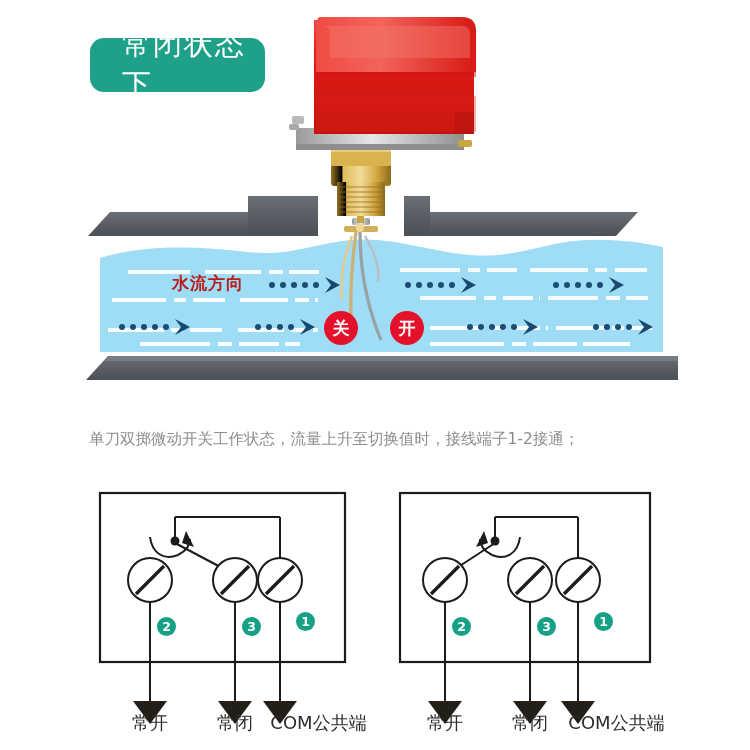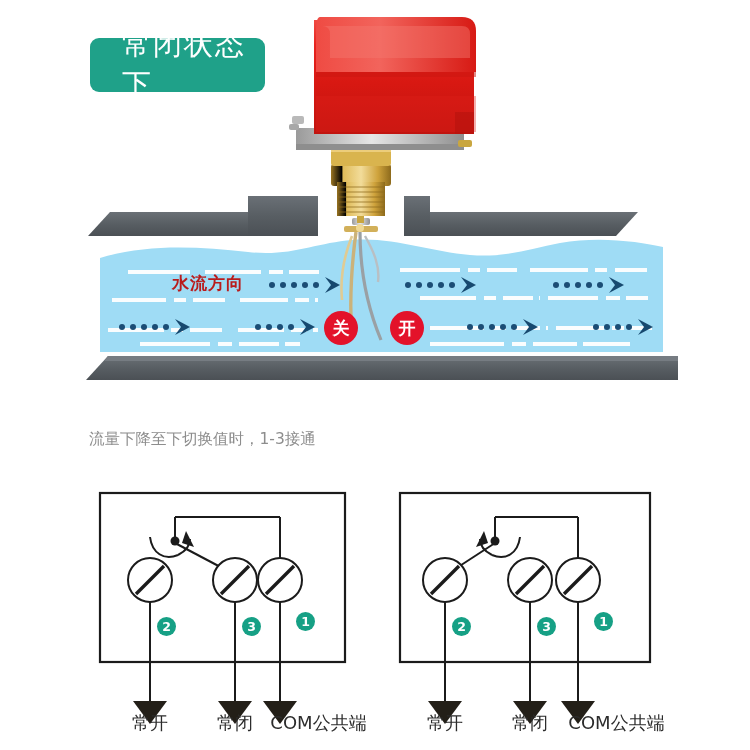--- a/index.html
+++ b/index.html
@@ -10,21 +10,21 @@
     overflow:hidden;
     position:relative;
   }
   #page{position:relative;width:750px;height:750px;overflow:hidden;background:#fff;}
 
   
   .status-badge{
     position:absolute;left:90px;top:38px;
     width:175px;height:54px;
     background:#1fa189;
-    border-radius:9px;
+    border-radius:14px;
     display:flex;align-items:center;justify-content:center;
     box-sizing:border-box;
     padding-left:32px;
   }
   .status-badge span{
     color:#ffffff;
     font-size:29px;
     letter-spacing:2px;
     font-family:"DejaVu Sans",sans-serif;
     font-weight:400;
@@ -271,21 +271,21 @@
 
   <div class="flow-label">水流方向</div>
   <div class="state-dot closed">
     <span>关</span>
   </div>
   <div class="state-dot open">
     <span>开</span>
   </div>
 
   <div class="desc">
-    <div>流量下降至下切换值时，1-3接通</div>
+    <div>单刀双掷微动开关工作状态，流量上升至切换值时，接线端子1-2接通；</div>
   </div>
 
   <svg class="schem" viewBox="0 0 750 265">
     <g stroke="#1b1b1b" stroke-width="2" fill="none">
 
       <g>
         <rect x="100" y="8" width="245" height="169" stroke="#1b1b1b" stroke-width="2.2" fill="none"></rect>
 
         <path d="M175 32 L280 32"></path>
         <path d="M280 32 L280 95"></path>

